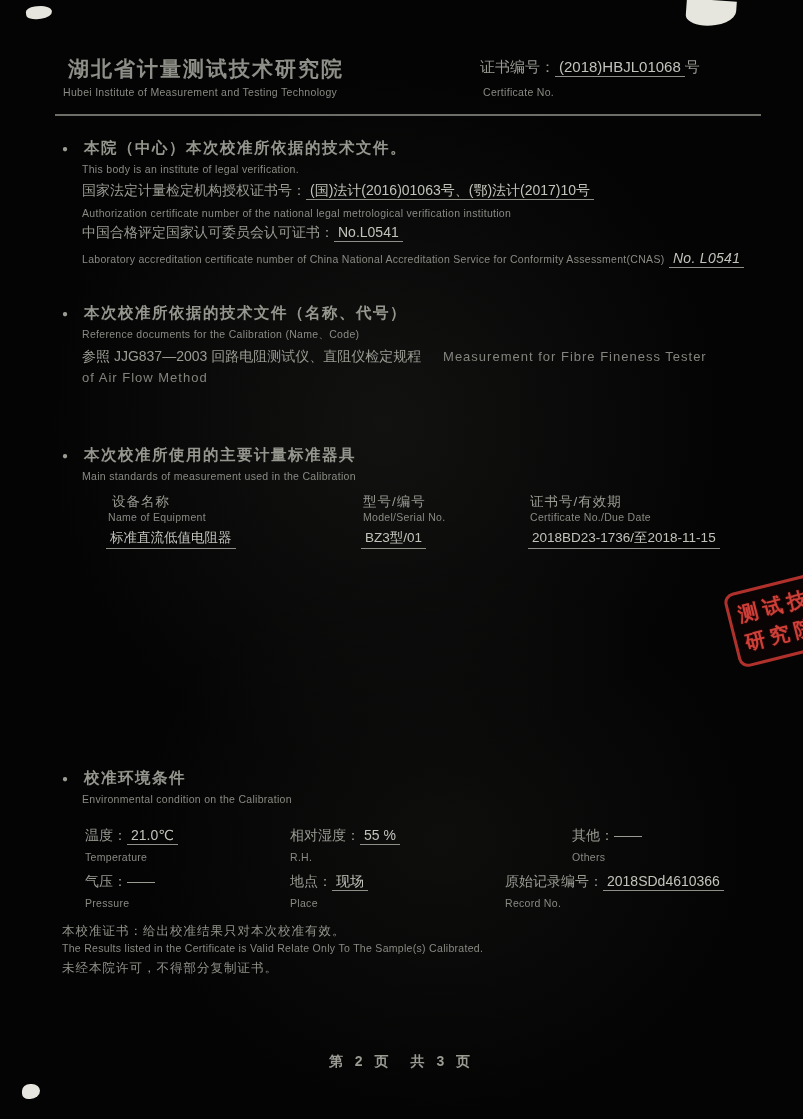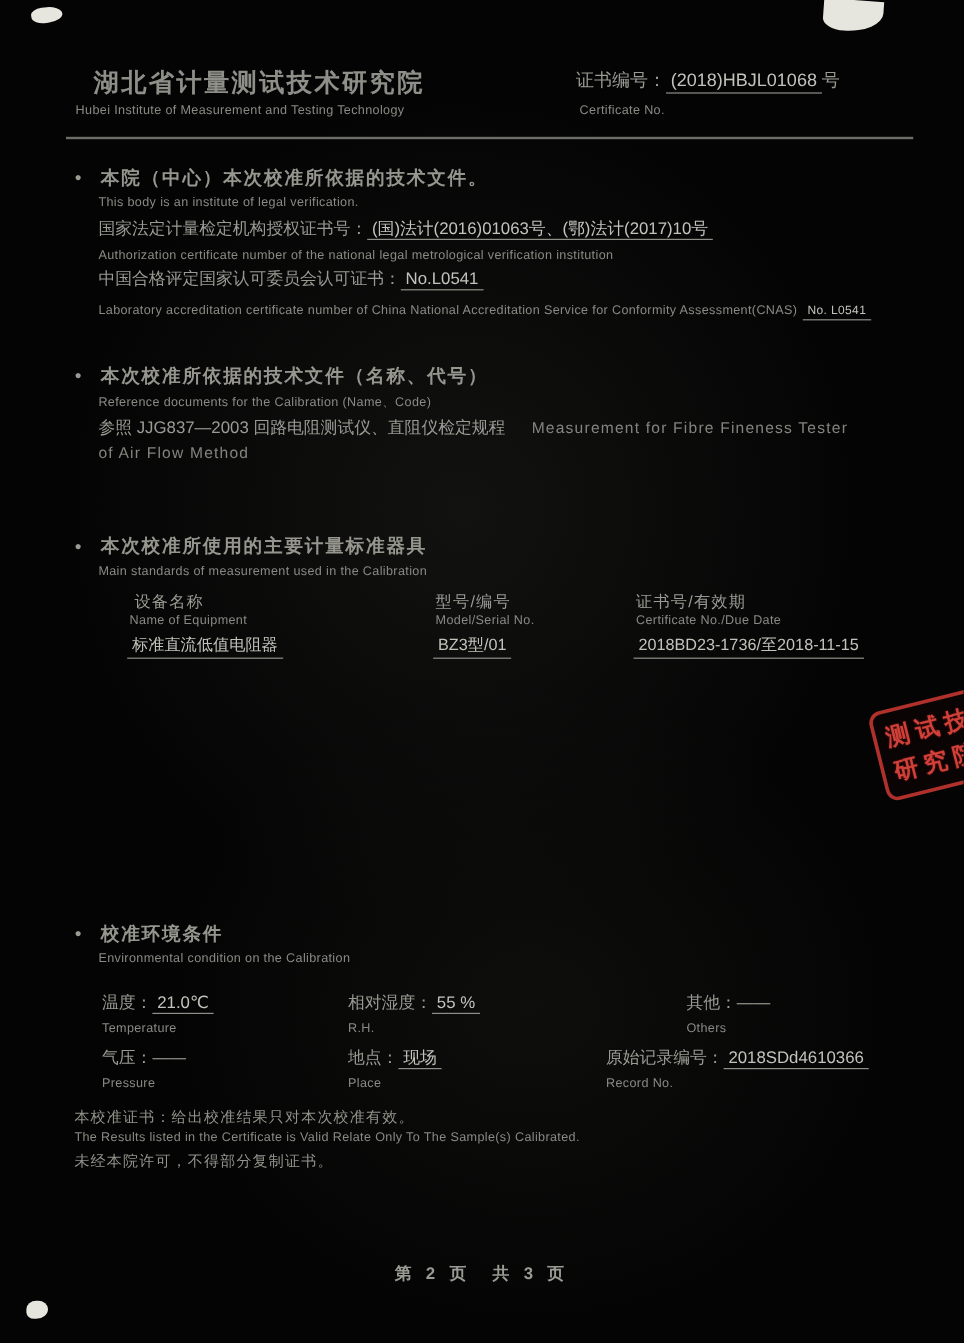--- a/index.html
+++ b/index.html
@@ -50,21 +50,21 @@
 </style>
 </head>
 <body>
 
 <div class="page">
 
   <div class="artifact" style="left:26px; top:6px; width:26px; height:13px; border-radius:40% 60% 50% 50%; transform:rotate(-8deg);"></div>
   <div class="artifact" style="left:686px; top:0; width:50px; height:26px; border-radius:0 0 70% 40%; transform:rotate(4deg);"></div>
   <div class="artifact" style="left:22px; top:1084px; width:18px; height:15px; border-radius:50% 50% 60% 40%;"></div>
 
-  <div class="abs cn-title" style="left:78px; top:55px; font-size:21px;">湖北省计量测试技术研究院</div>
+  <div class="abs cn-title" style="left:68px; top:55px; font-size:21px;">湖北省计量测试技术研究院</div>
   <div class="abs en" style="left:63px; top:86px;">Hubei Institute of Measurement and Testing Technology</div>
 
   <div class="abs" style="left:480px; top:58px; font-size:15px;">
     <span class="txt">证书编号：</span><span class="uline">(2018)HBJL01068</span><span class="txt">号</span>
   </div>
   <div class="abs en" style="left:483px; top:86px;">Certificate No.</div>
 
   <div class="rule" style="left:55px; top:114px; width:706px; height:2px;"></div>
 
   <span class="abs bullet" style="left:62px; top:143px;">●</span>
@@ -74,21 +74,21 @@
   <div class="abs" style="left:82px; top:182px; font-size:14px;">
     <span class="txt">国家法定计量检定机构授权证书号：</span><span class="uline">(国)法计(2016)01063号、(鄂)法计(2017)10号</span>
   </div>
   <div class="abs en" style="left:82px; top:207px;">Authorization certificate number of the national legal metrological verification institution</div>
 
   <div class="abs" style="left:82px; top:224px; font-size:14px;">
     <span class="txt">中国合格评定国家认可委员会认可证书：</span><span class="uline">No.L0541</span>
   </div>
   <div class="abs" style="left:82px; top:249px;">
     <span class="en">Laboratory accreditation certificate number of China National Accreditation Service for Conformity Assessment(CNAS)</span>
-    <span class="en uline" style="font-size:10px;">No. L0541</span>
+    <span class="en uline" style="font-size:14px;font-style:italic;">No. L0541</span>
   </div>
 
   <span class="abs bullet" style="left:62px; top:308px;">●</span>
   <div class="abs sec-title" style="left:84px; top:303px;">本次校准所依据的技术文件（名称、代号）</div>
   <div class="abs en" style="left:82px; top:328px;">Reference documents for the Calibration (Name、Code)</div>
 
   <div class="abs" style="left:82px; top:348px; font-size:14px;">
     <span class="txt">参照 JJG837—2003 回路电阻测试仪、直阻仪检定规程</span>
     <span class="dim" style="margin-left:18px; font-size:13px; letter-spacing:1px;">Measurement for Fibre Fineness Tester</span>
   </div>

